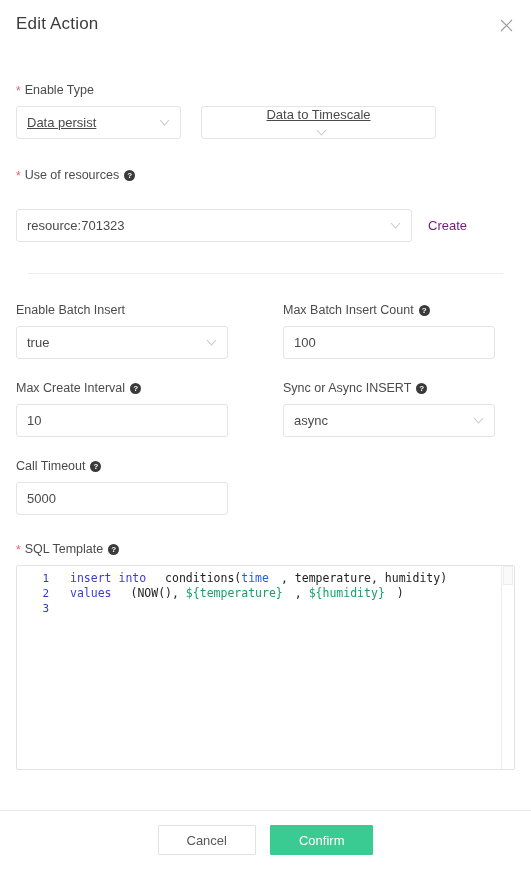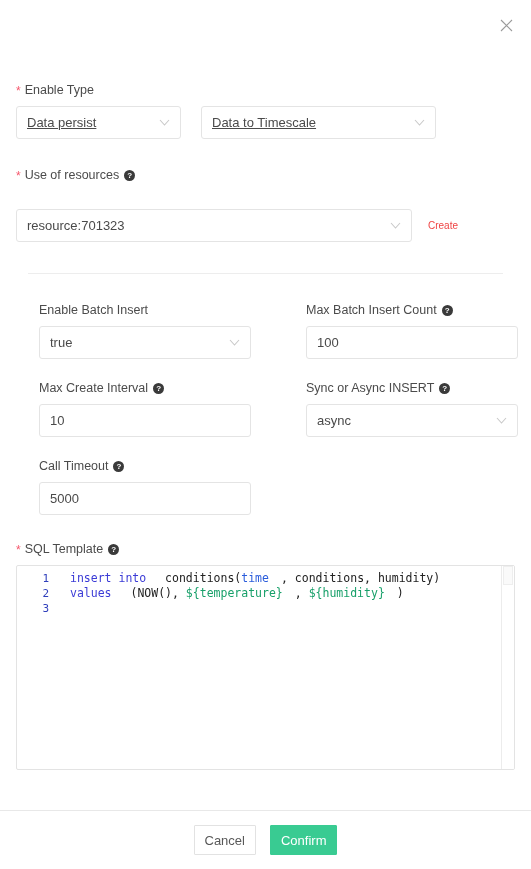--- a/index.html
+++ b/index.html
@@ -126,34 +126,34 @@
   .chevron svg { display: block; }
 
   
   .section-action-type { margin-top: 30px; }
   .row-two-inline {
     display: flex;
     gap: 20px;
     text-decoration: underline;
   }
   .w-left-sel  { width: 165px; }
-  .w-right-sel { width: 235px; }
+  .w-right-sel { width: 235px; flex-direction: column; }
 
   
   .section-resources { margin-top: 28px; }
   .resource-row {
     display: flex;
     align-items: center;
     margin-top: 26px;
   }
   .resource-select { width: 396px; }
   .create-link {
     margin-left: 16px;
-    color: #ef4444;
-    font-size: 10px;
+    color: #701a75;
+    font-size: 13px;
     cursor: pointer;
     white-space: nowrap;
   }
 
   .divider {
     height: 1px;
     background: #ededed;
     margin: 31px 12px 0 12px;
   }
   .divider.full {
@@ -161,21 +161,20 @@
     background: #e8e8e8;
   }
 
   
   .settings-grid {
     margin-top: 28px;
     display: grid;
     grid-template-columns: 212px 212px;
     column-gap: 55px;
     row-gap: 21px;
-    margin-left: 23px;
   }
   .grid-cell { min-width: 0; }
 
   
   .section-sql { margin-top: 26px; }
   .code-editor {
     position: relative;
     height: 205px;
     border: 1px solid #e3e3e3;
     border-radius: 2px;
@@ -246,21 +245,21 @@
   .footer-actions {
     display: flex;
     justify-content: center;
     align-items: center;
     gap: 14px;
     height: 58px;
   }
   .btn {
     font-size: 13px;
     border-radius: 1px;
-    padding: 0 10px;
+    padding: 0 28px;
     height: 30px;
     display: inline-flex;
     align-items: center;
     justify-content: center;
     cursor: pointer;
     box-sizing: border-box;
   }
   .btn-cancel {
     background: #ffffff;
     border: 1px solid #e2e2e2;
@@ -271,20 +270,21 @@
     border: 1px solid #39cb92;
     color: #ffffff;
   }
 </style>
 </head>
 <body>
 
 <div class="dialog">
 
   <div class="dialog-header">
+    <div class="dialog-title">Edit Action</div>
     <div class="close-btn">
       <svg width="13" height="13" viewBox="0 0 13 13" aria-hidden="true">
         <path d="M1 1 L12 12 M12 1 L1 12" stroke="currentColor" stroke-width="1.1" fill="none"></path>
       </svg>
     </div>
   </div>
 
   <div class="dialog-body">
 
     <div class="section-action-type">
@@ -399,21 +399,21 @@
 
     <div class="section-sql">
       <div class="field-label">
         <span class="req-star">*</span>
         <span>SQL Template</span>
         <span class="help-icon">?</span>
       </div>
 
       <div class="code-editor">
         <div class="code-lines" id="code-lines">
-            <div class="code-line"><div class="gutter">1</div><div class="code-text"><span class="tok-kw">insert into</span><span class="tok-plain"> conditions(</span><span class="tok-type">time</span><span class="tok-plain">, conditions, humidity)</span></div></div>
+            <div class="code-line"><div class="gutter">1</div><div class="code-text"><span class="tok-kw">insert into</span><span class="tok-plain"> conditions(</span><span class="tok-type">time</span><span class="tok-plain">, temperature, humidity)</span></div></div>
             <div class="code-line"><div class="gutter">2</div><div class="code-text"><span class="tok-kw">values</span><span class="tok-plain"> (NOW(), </span><span class="tok-var">${temperature}</span><span class="tok-plain">, </span><span class="tok-var">${humidity}</span><span class="tok-plain">)</span></div></div>
             <div class="code-line"><div class="gutter">3</div><div class="code-text"></div></div>
           </div>
         <div class="editor-scroll-track">
           <div class="editor-scroll-thumb"></div>
         </div>
       </div>
     </div>
 
   </div>

